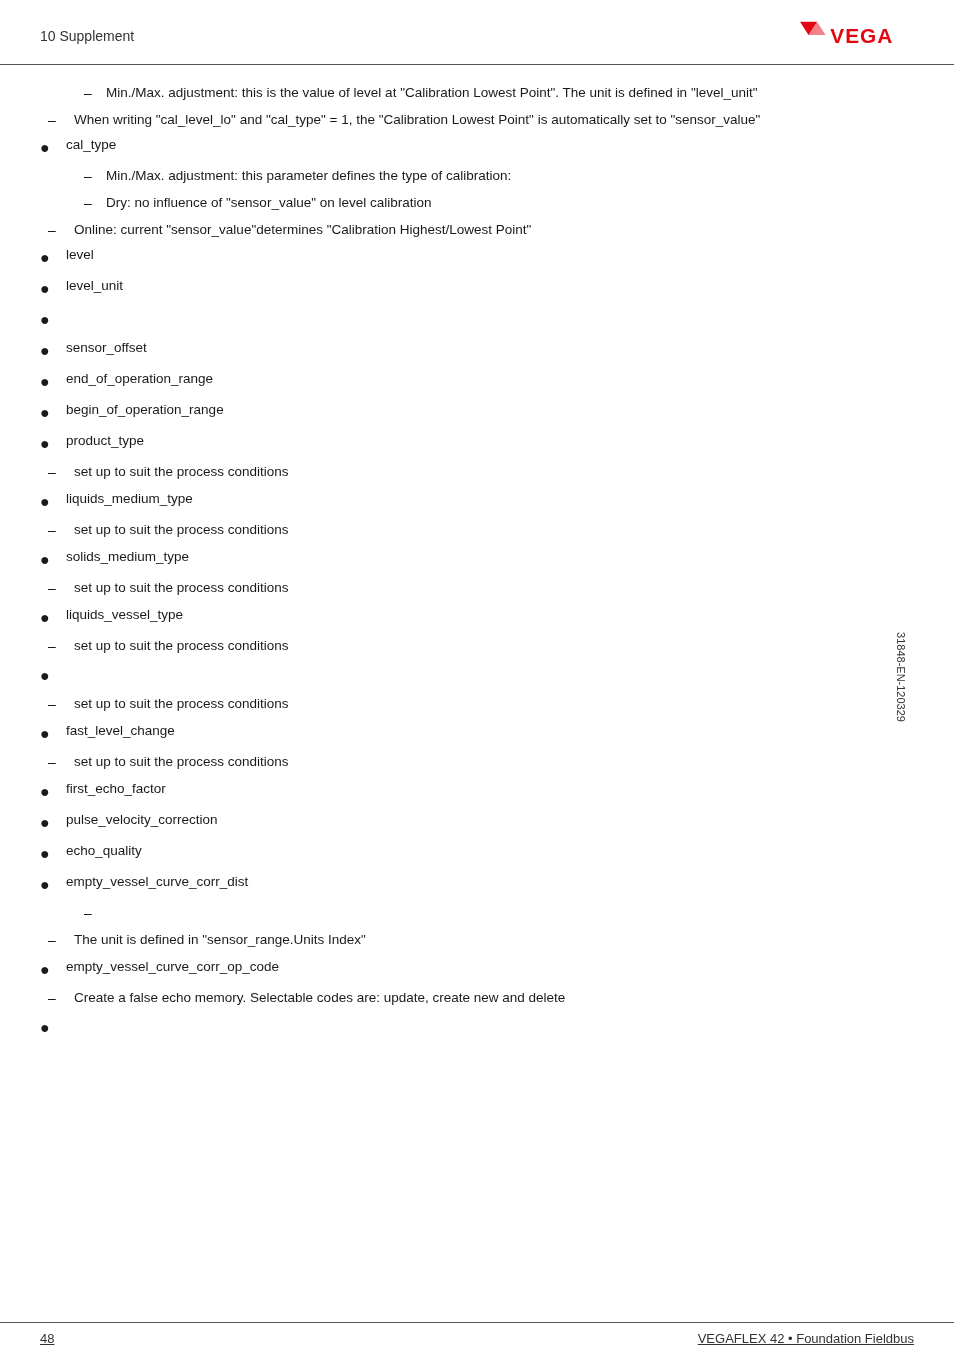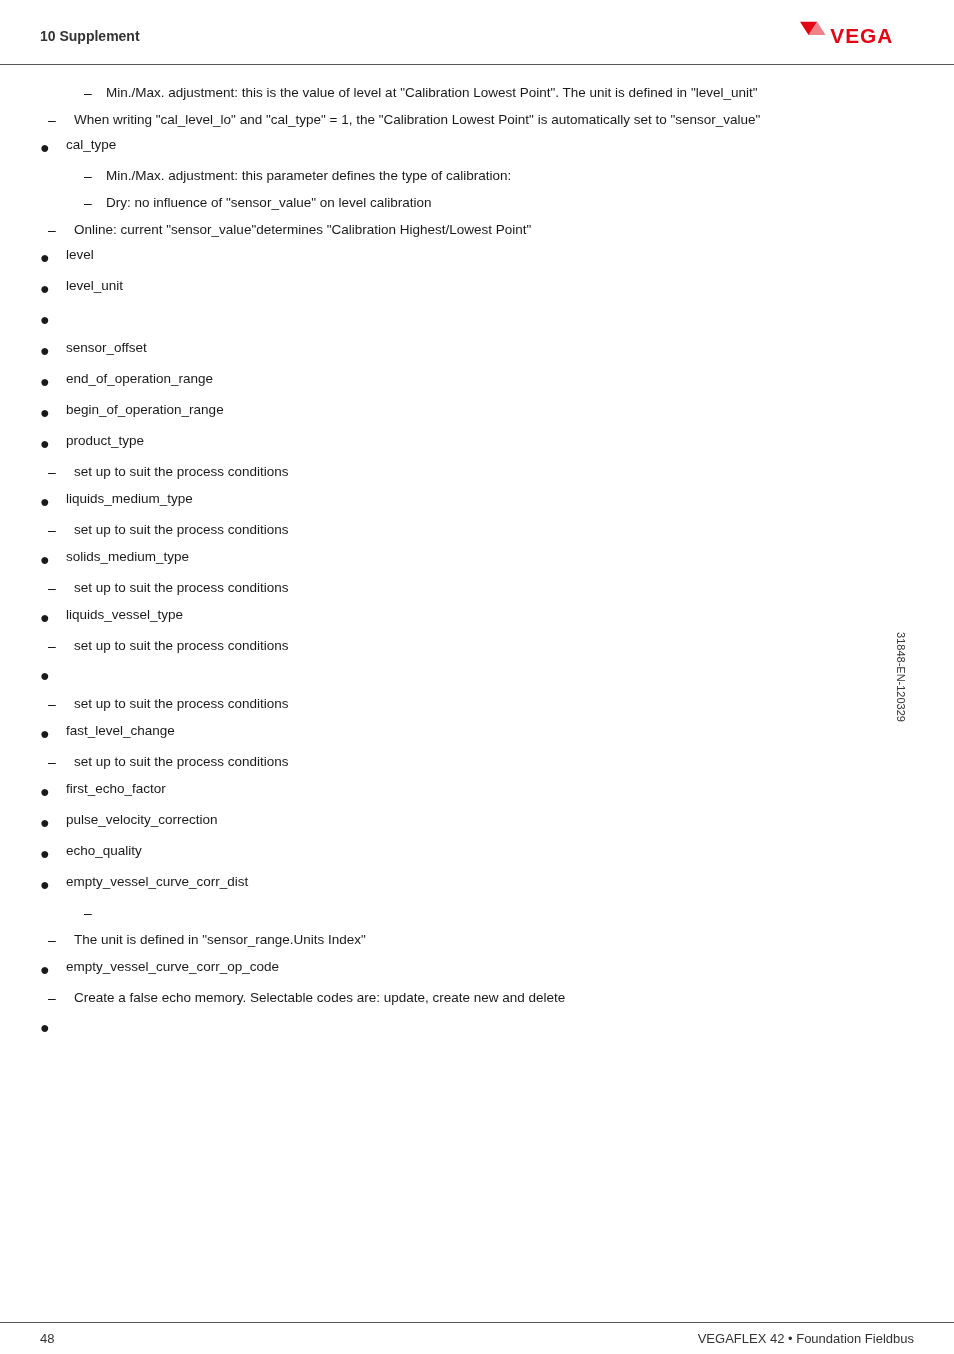--- a/index.html
+++ b/index.html
@@ -26,21 +26,21 @@
       display: flex;
       align-items: center;
       justify-content: space-between;
       padding: 18px 40px 10px 40px;
       border-bottom: 1.5px solid #555;
       margin-bottom: 18px;
     }
 
     .header-title {
       font-size: 14px;
-      font-weight: bold;
+      font-weight: normal;
       color: #333;
     }
 
     .logo {
       display: flex;
       align-items: flex-end;
     }
 
     
     .logo svg {
@@ -99,20 +99,21 @@
       bottom: 0;
       left: 0;
       right: 0;
       border-top: 1.5px solid #555;
       padding: 8px 40px;
       display: flex;
       justify-content: space-between;
       align-items: center;
       font-size: 13px;
       color: #333;
+      text-decoration: underline;
     }
 
     
     .side-text {
       position: absolute;
       right: 8px;
       top: 50%;
       transform: translateY(-50%) rotate(90deg);
       font-size: 11px;
       color: #333;

